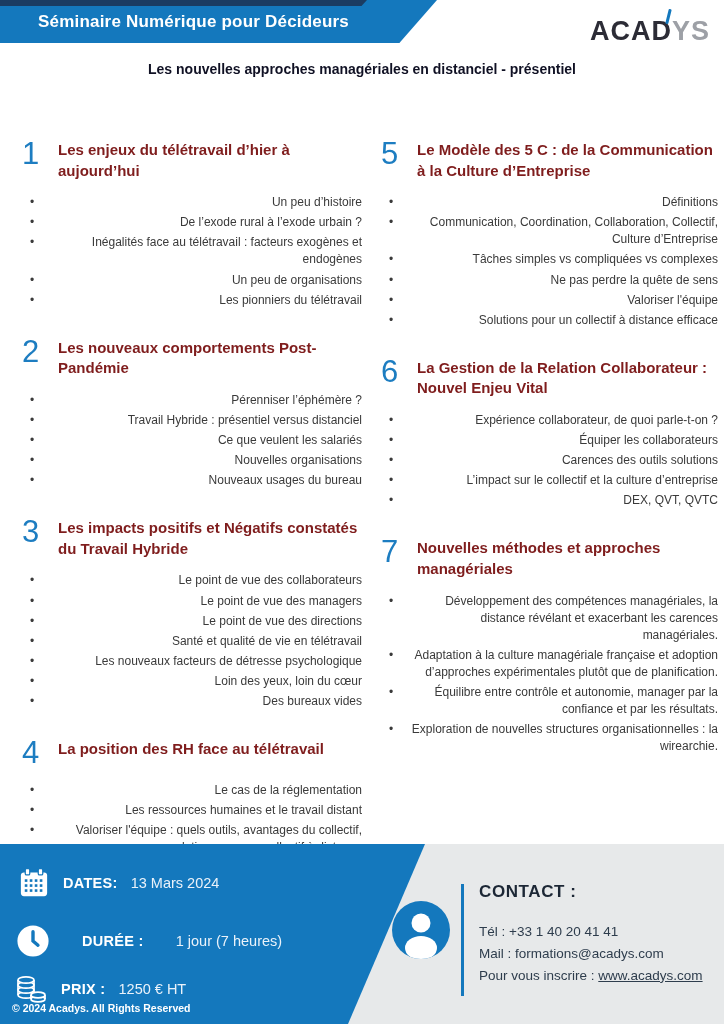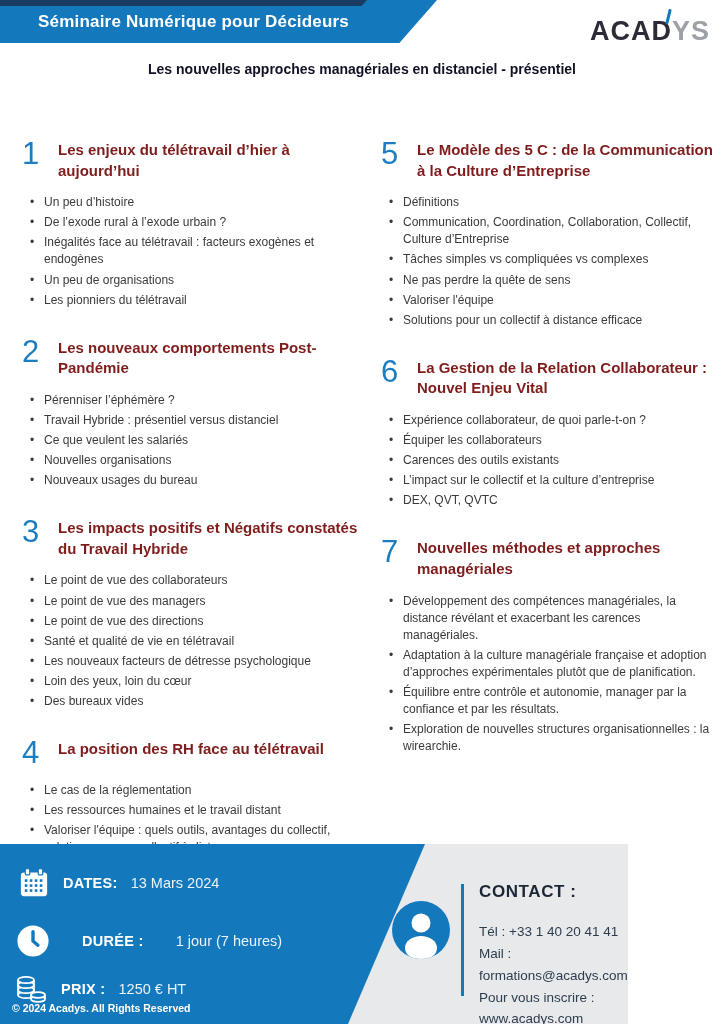--- a/index.html
+++ b/index.html
@@ -55,34 +55,34 @@
   .section { margin-bottom: 27px; }
   .section-head { display: flex; gap: 15px; align-items: flex-start; }
   .section-number {
     font-size: 31px; font-weight: 400; color: #1d7dc1;
     line-height: 1.05; min-width: 21px;
   }
   .section-heading {
     font-size: 15px; font-weight: 700; color: #7f1d1d;
     line-height: 1.38; padding-top: 2px;
   }
-  ul.bullets { list-style: none; margin: 13px 0 0 7px; }
+  ul.bullets { list-style: none; margin: 13px 0 0 7px; text-align: right; }
   .bullets li {
     position: relative; padding-left: 15px;
     font-size: 12px; line-height: 1.42; color: #3a3a3a;
     margin-bottom: 3px;
   }
   .bullets li::before {
     content: "•"; position: absolute; left: 1px; top: 0;
     color: #3a3a3a; font-size: 12px;
   }
   
   .page-footer {
     position: absolute; left: 0; top: 844px;
-    width: 628px; height: 180px;
+    width: 724px; height: 180px;
     background: #e7e9ea;
   }
   .footer-blue {
     position: absolute; inset: 0;
     background: #1478bd;
     clip-path: polygon(0 0, 425px 0, 348px 100%, 0 100%);
   }
   .frow {
     position: absolute; display: flex; align-items: center; gap: 13px;
     color: #ffffff; white-space: nowrap;
@@ -200,21 +200,21 @@
       </ul>
     </div>
     <div class="section">
       <div class="section-head">
         <span class="section-number">6</span>
         <h3 class="section-heading">La Gestion de la Relation Collaborateur : Nouvel Enjeu Vital</h3>
       </div>
       <ul class="bullets">
         <li>Expérience collaborateur, de quoi parle-t-on ?</li>
         <li>Équiper les collaborateurs</li>
-        <li>Carences des outils existants</li>
+        <li>Carences des outils solutions</li>
         <li>L’impact sur le collectif et la culture d’entreprise</li>
         <li>DEX, QVT, QVTC</li>
       </ul>
     </div>
     <div class="section">
       <div class="section-head">
         <span class="section-number">7</span>
         <h3 class="section-heading">Nouvelles méthodes et approches managériales</h3>
       </div>
       <ul class="bullets">

